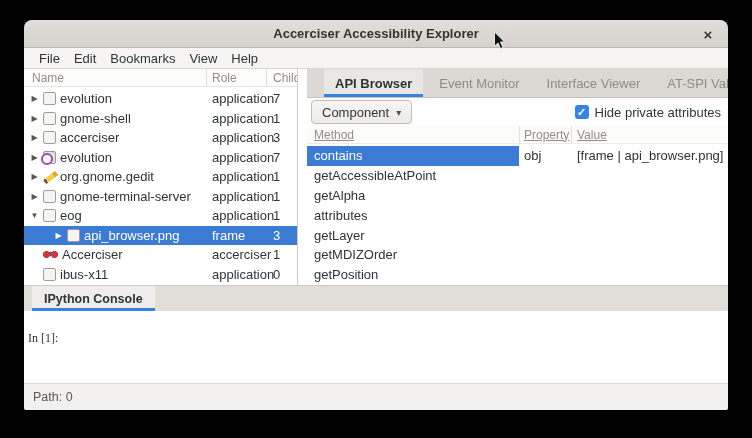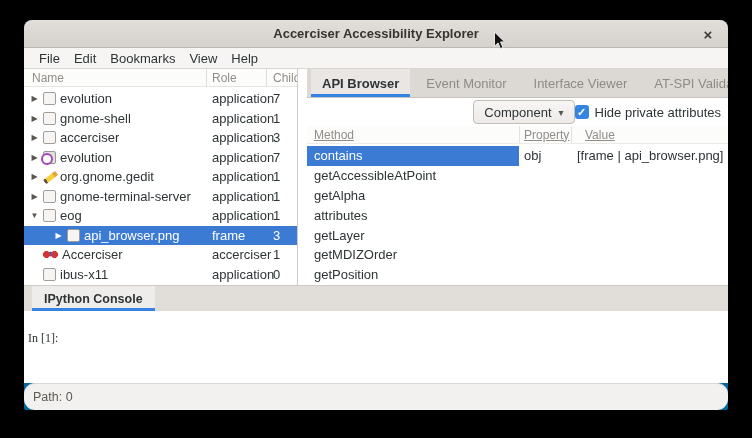--- a/index.html
+++ b/index.html
@@ -79,53 +79,53 @@
       radial-gradient(circle at 3.5px 6.5px, #d23737 0 3.3px, transparent 3.8px),
       radial-gradient(circle at 11.5px 6.5px, #d23737 0 3.3px, transparent 3.8px),
       radial-gradient(circle at 7.5px 6px, #2a62c9 0 2.2px, transparent 2.7px);
   }
   
   .splitter { flex:none; width:9px; background:#fff; }
   
   .rightpanel { flex:1; min-width:0; display:flex; flex-direction:column; }
   .tabbar {
     flex:none; height:29px; background:#dcd8d4; border-bottom:1px solid #c9c4bf;
-    display:flex; align-items:stretch; padding-left:4px;
+    display:flex; align-items:stretch; padding-left:17px;
   }
   .tab {
     padding:0 11px; margin-right:5px; display:flex; align-items:center;
     font-size:13px; color:#8e8b86; white-space:nowrap;
   }
   .tab.active {
     background:#e9e6e3; color:#2e3436; font-weight:bold;
     box-shadow:inset 0 -3px 0 #3584e4;
   }
   .toolbar {
     flex:none; height:28px; background:#fff;
-    display:flex; align-items:center; justify-content:flex-end; padding:0 7px 0 4px;
+    display:flex; align-items:center; justify-content:space-between; padding:0 7px 0 4px;
   }
   .btn-component {
     height:24px; padding:0 10px; border:1px solid #c2bcb6; border-radius:4px;
     background:linear-gradient(#f7f6f5,#edeae8); font-size:13px; color:#2e3436;
     display:flex; align-items:center; gap:7px; font-family:"Liberation Sans", sans-serif;
   }
   .btn-component .arrow { font-size:10px; color:#57534e; }
   .hide-private { display:flex; align-items:center; gap:6px; font-size:13px; color:#2e3436; }
   .checkbox {
     width:14px; height:14px; background:#3584e4; border-radius:3px; color:#fff;
     font-size:11px; font-weight:bold; display:flex; align-items:center; justify-content:center;
   }
   .table-header {
     flex:none; height:18px; display:flex; align-items:center;
     background:#fcfcfb; border-bottom:1px solid #ececea; font-size:12px; color:#918d88;
   }
   .table-header .hc { height:100%; display:flex; align-items:center; white-space:nowrap; overflow:hidden;text-decoration:underline; }
   .hc-method { flex:1; padding-left:7px; }
   .hc-property { width:52px; border-left:1px solid #e4e2df; padding-left:4px; }
-  .hc-value { width:157px; border-left:1px solid #e4e2df; padding-left:13px; }
+  .hc-value { width:157px; border-left:1px solid #e4e2df; padding-left:5px; }
   .table-rows { flex:1; padding-top:2px; }
   .mrow { height:19.8px; display:flex; align-items:stretch; font-size:13px; color:#2e3436; }
   .mrow > span { display:flex; align-items:center; white-space:nowrap; overflow:hidden; }
   .mrow .m { flex:1; padding-left:7px; }
   .mrow .p { width:52px; padding-left:5px; }
   .mrow .v { width:157px; padding-left:6px; }
   .mrow.selected .m { background:#3b7bd3; color:#fff; }
   
   .console-tabbar {
     flex:none; height:26px; background:#e1deda; border-top:1px solid #cfcac5;
@@ -136,21 +136,21 @@
     font-size:12.5px; font-weight:bold; color:#2e3436;
     box-shadow:inset 0 -3px 0 #3584e4;
   }
   .console-content {
     flex:none; height:72px; background:#fff; padding:20px 4px;
     font-family:Liberation Serif, serif; font-size:12px; color:#2e3436;
   }
   
   .statusbar {
     flex:none; height:27px; background:#f3f1ef; border-top:1px solid #dbd7d3;
-    display:flex; align-items:center; padding-left:9px; font-size:12.5px; color:#5c5853;border-radius:11px;
+    display:flex; align-items:center; padding-left:9px; font-size:12.5px; color:#5c5853;
   }
   
   .cursor { position:absolute; left:493px; top:31px; pointer-events:none; }
 </style>
 </head>
 <body>
 
 <div class="window">
 
   <div class="titlebar">

